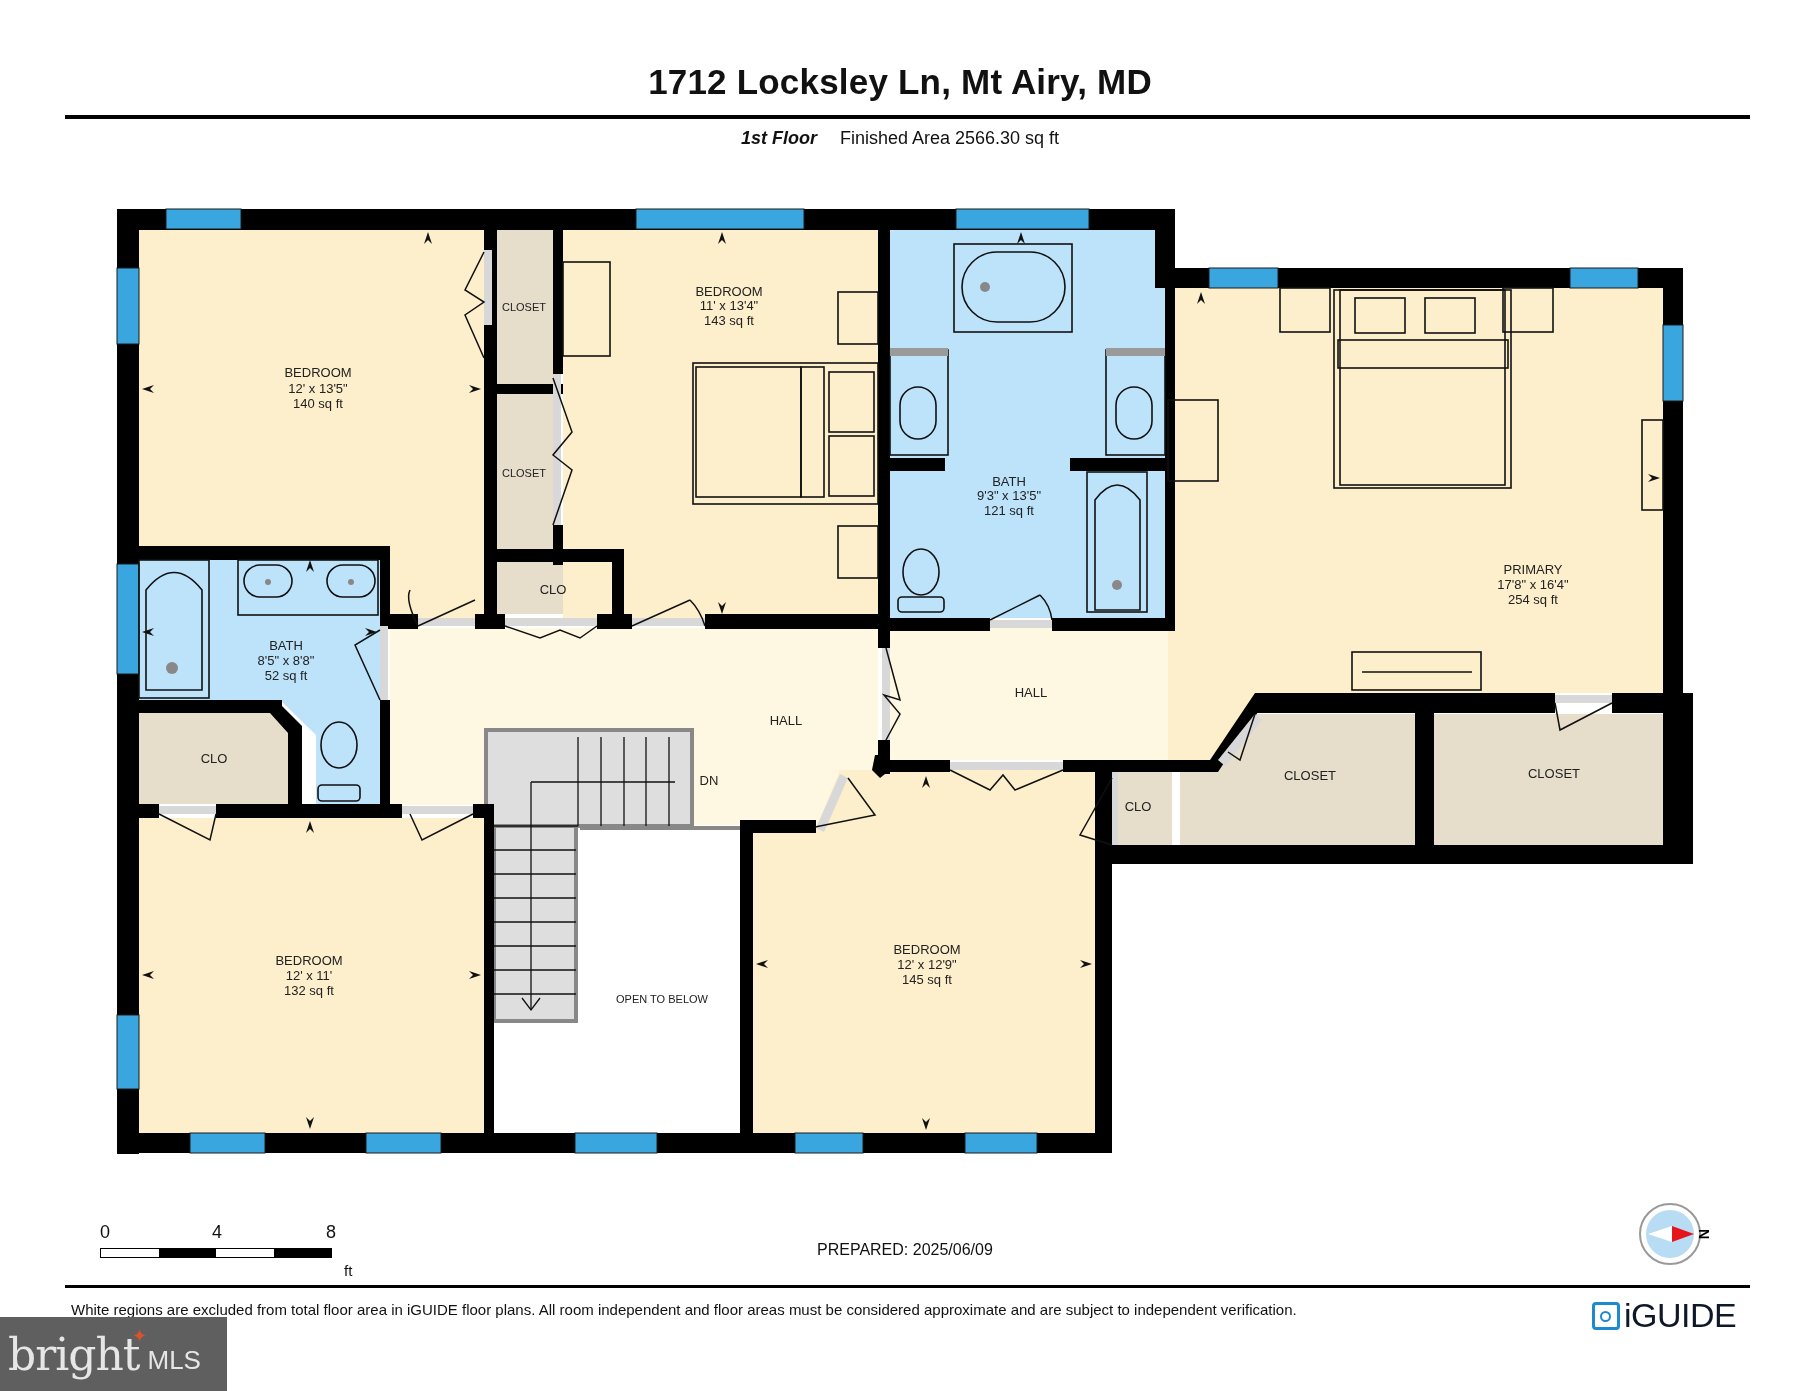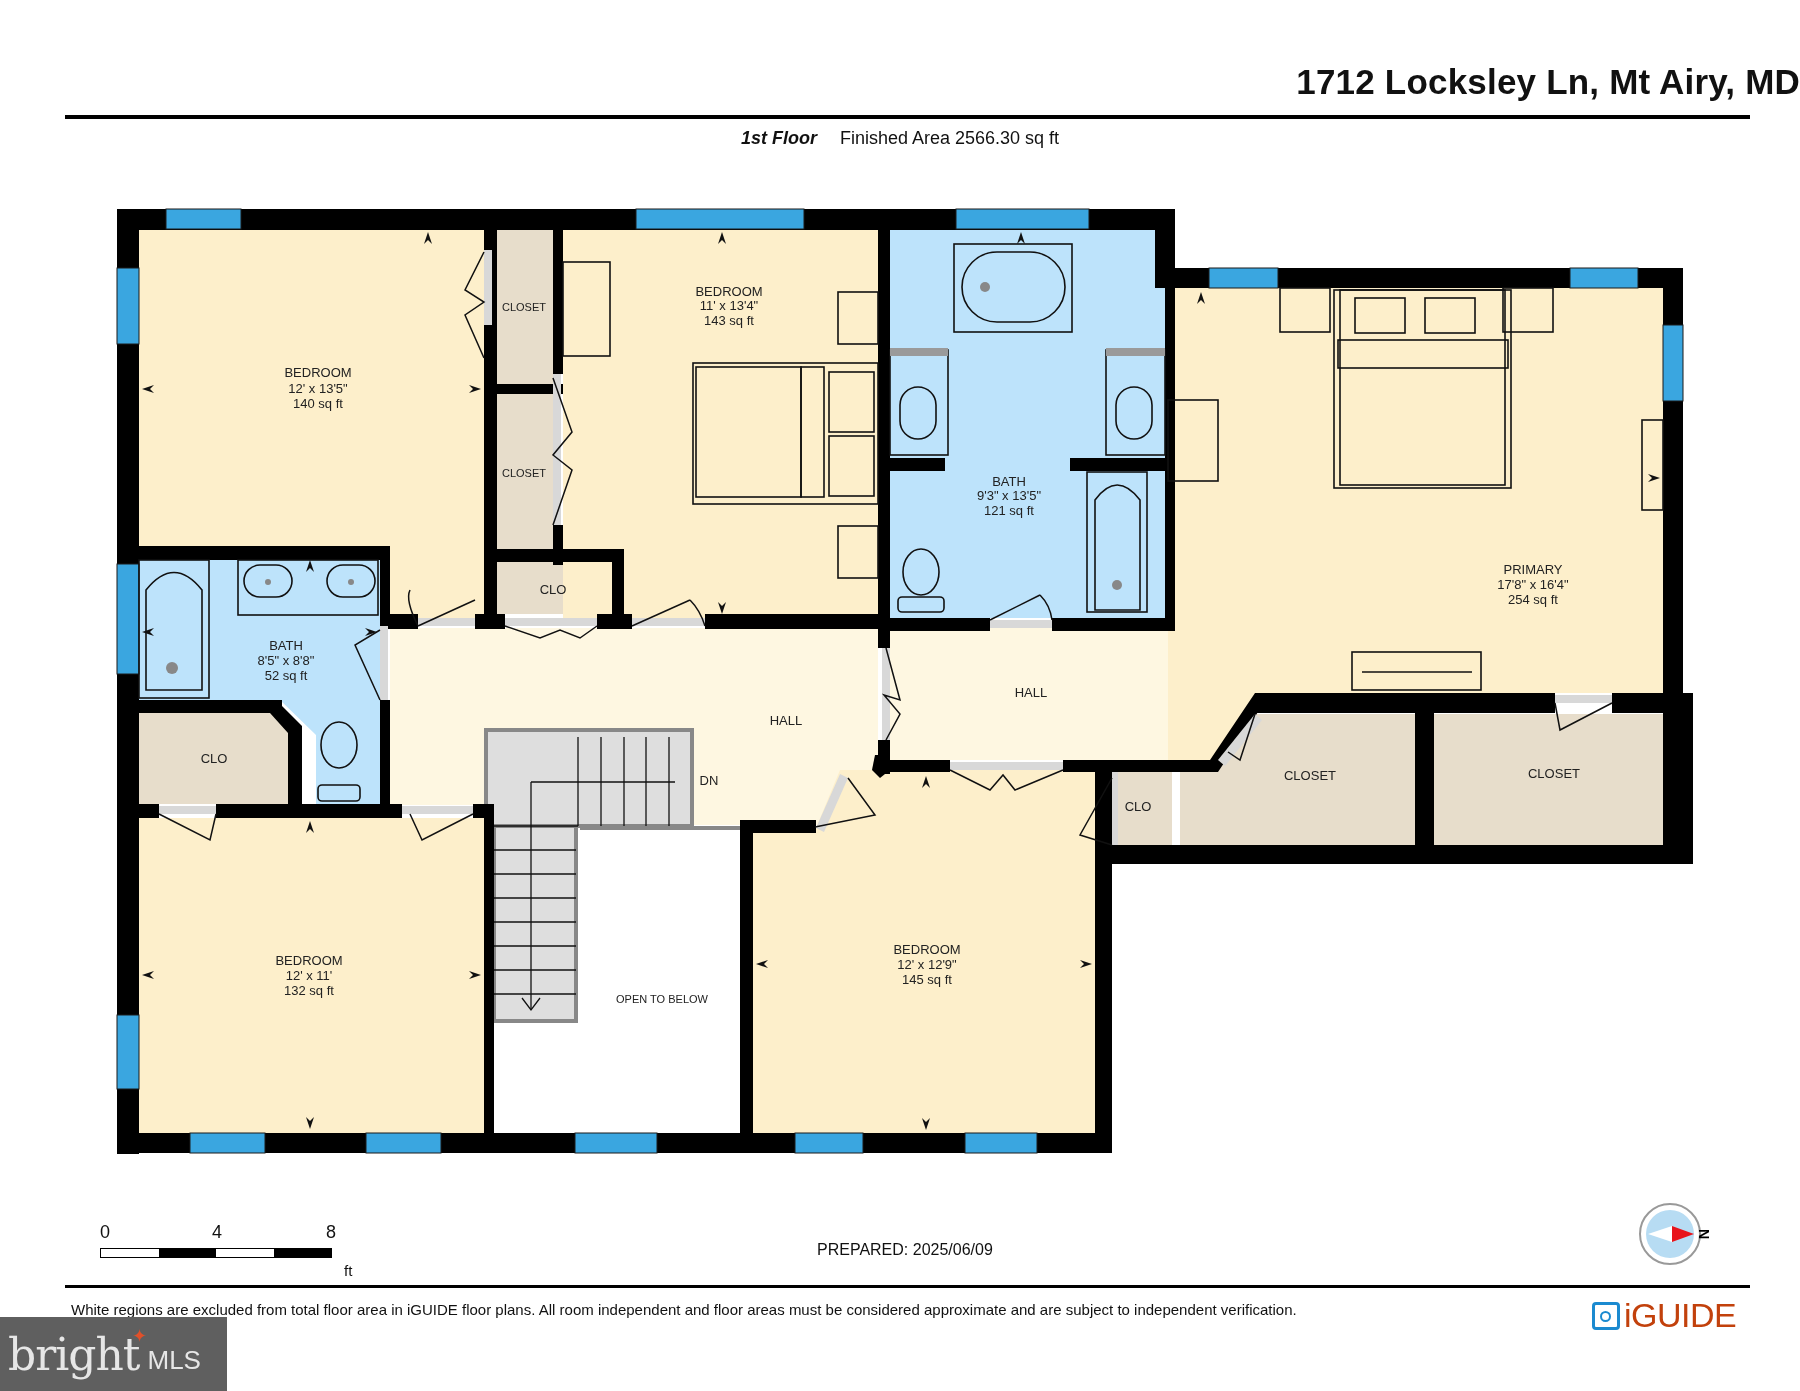--- a/index.html
+++ b/index.html
@@ -1,35 +1,35 @@
 <!DOCTYPE html>
 <html><head>
 <meta charset="utf-8">
 <style>
   html,body{margin:0;padding:0;background:#ffffff;}
   body{width:1800px;height:1391px;position:relative;overflow:hidden;font-family:"Liberation Sans",sans-serif;color:#111;}
-  .title{position:absolute;left:0;top:62px;width:1800px;text-align:right;font-size:35px;font-weight:bold;letter-spacing:0.2px;}
+  .title{position:absolute;left:0;top:62px;width:1800px;text-align:center;font-size:35px;font-weight:bold;letter-spacing:0.2px;}
   .rule{position:absolute;left:65px;width:1685px;height:4px;background:#000;}
   .rule.top{top:115px;}
   .rule.bottom{top:1285px;height:3px;}
   .subtitle{position:absolute;top:128px;left:0;width:1800px;text-align:center;font-size:18px;}
   .subtitle .floor{font-weight:bold;margin-right:18px;font-style:italic;}
   #plan{position:absolute;left:0;top:0;}
   .scale{position:absolute;left:100px;top:1222px;}
   .scale .ticks{position:relative;height:24px;width:240px;font-size:18px;}
   .scale .ticks span{position:absolute;top:0;}
   .scale .bar{display:flex;border:1.5px solid #000;width:230px;height:8px;margin-top:2px;}
   .scale .bar div{flex:1;}
   .scale .bar .w{background:#fff;}
   .scale .bar .b{background:#000;}
   .scale .unit{position:absolute;left:244px;top:40px;font-size:15px;}
   .prepared{position:absolute;left:817px;top:1241px;font-size:16px;}
   .compass{position:absolute;left:1638px;top:1202px;}
   .disclaimer{position:absolute;left:71px;top:1301px;font-size:15px;}
-  .iguide{position:absolute;left:1592px;top:1296px;display:flex;align-items:center;color:#c2410c;font-size:34px;font-weight:normal;letter-spacing:-0.5px;}
+  .iguide{position:absolute;left:1592px;top:1296px;display:flex;align-items:center;color:#0f172a;font-size:34px;font-weight:normal;letter-spacing:-0.5px;}
   .iguide .logo-box{width:22px;height:22px;border:3.5px solid #1b8ad0;border-radius:4px;position:relative;margin-right:4px;}
   .iguide .logo-box::after{content:"";position:absolute;left:5px;top:6px;width:7px;height:7px;border:2.5px solid #1b8ad0;border-radius:50%;}
   .bright{position:absolute;left:0;top:1317px;width:227px;height:74px;background:#5f5f5f;color:#e6e6e6;display:flex;align-items:center;padding-left:8px;box-sizing:border-box;}
   .bright .b1{font-family:"DejaVu Serif",serif;font-size:44px;letter-spacing:-1px;}
   .bright .b2{font-size:26px;margin-left:8px;margin-top:13px;}
   .bright .star{color:#e0502a;font-size:18px;position:absolute;left:132px;top:8px;}
   .rl{font-family:"Liberation Sans",sans-serif;fill:#222;}
 </style>
 </head>
 <body>

